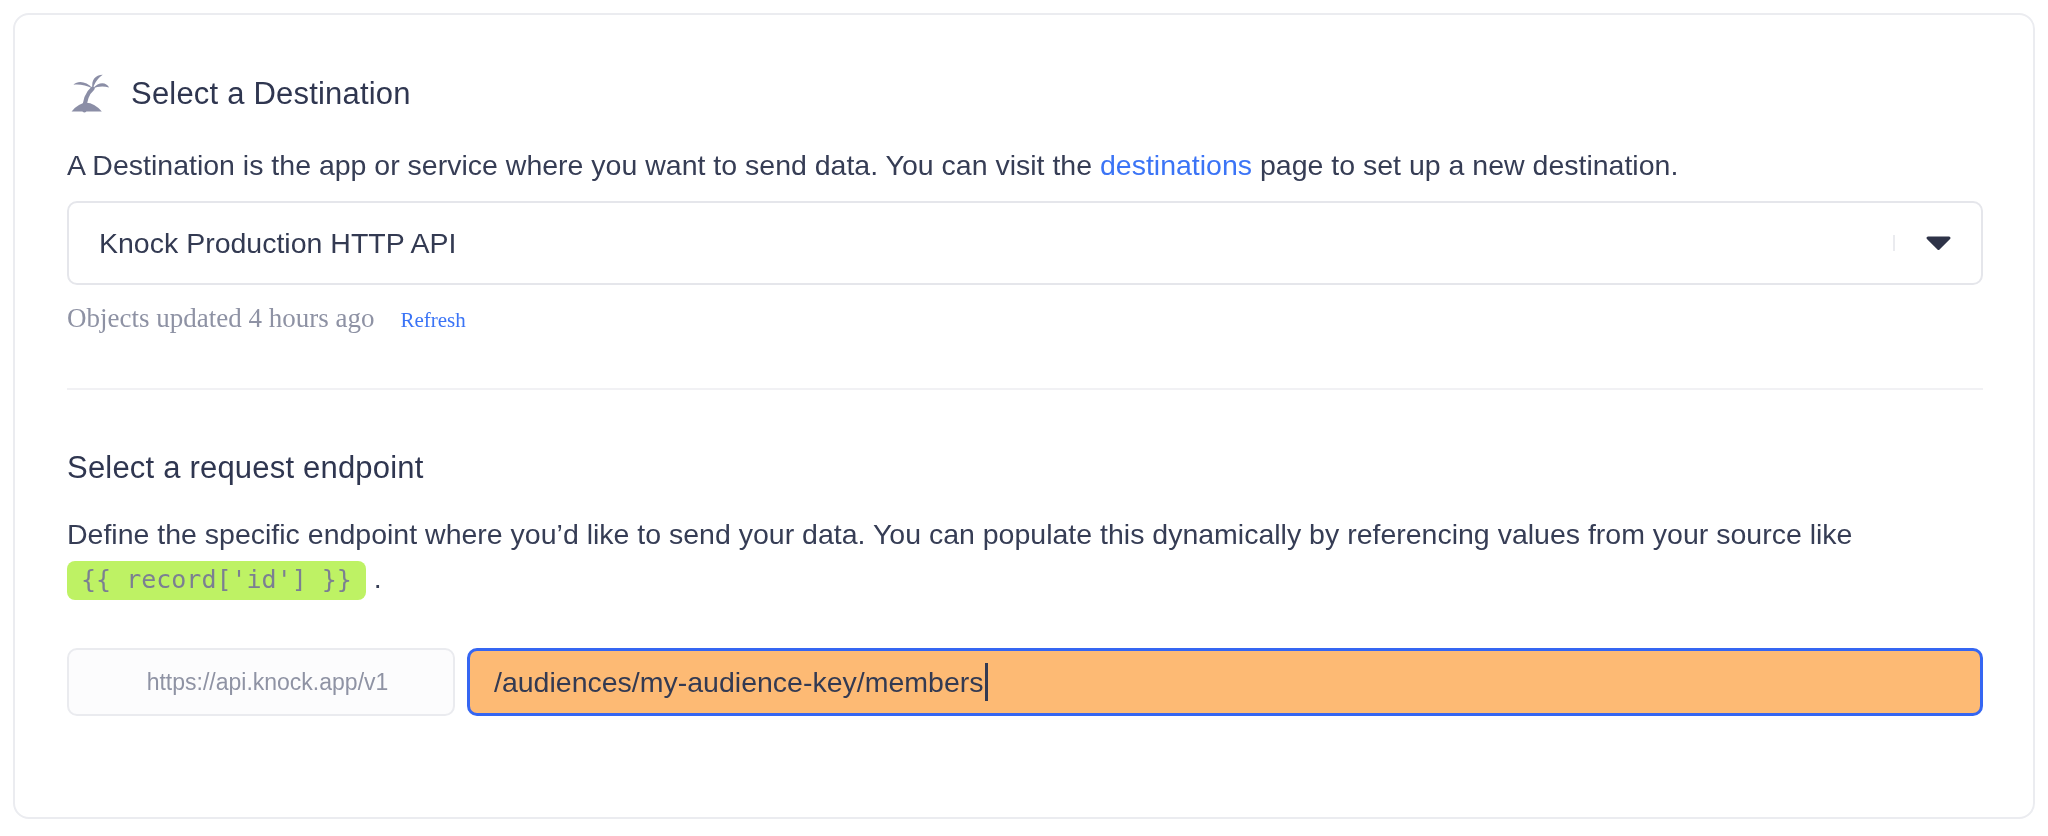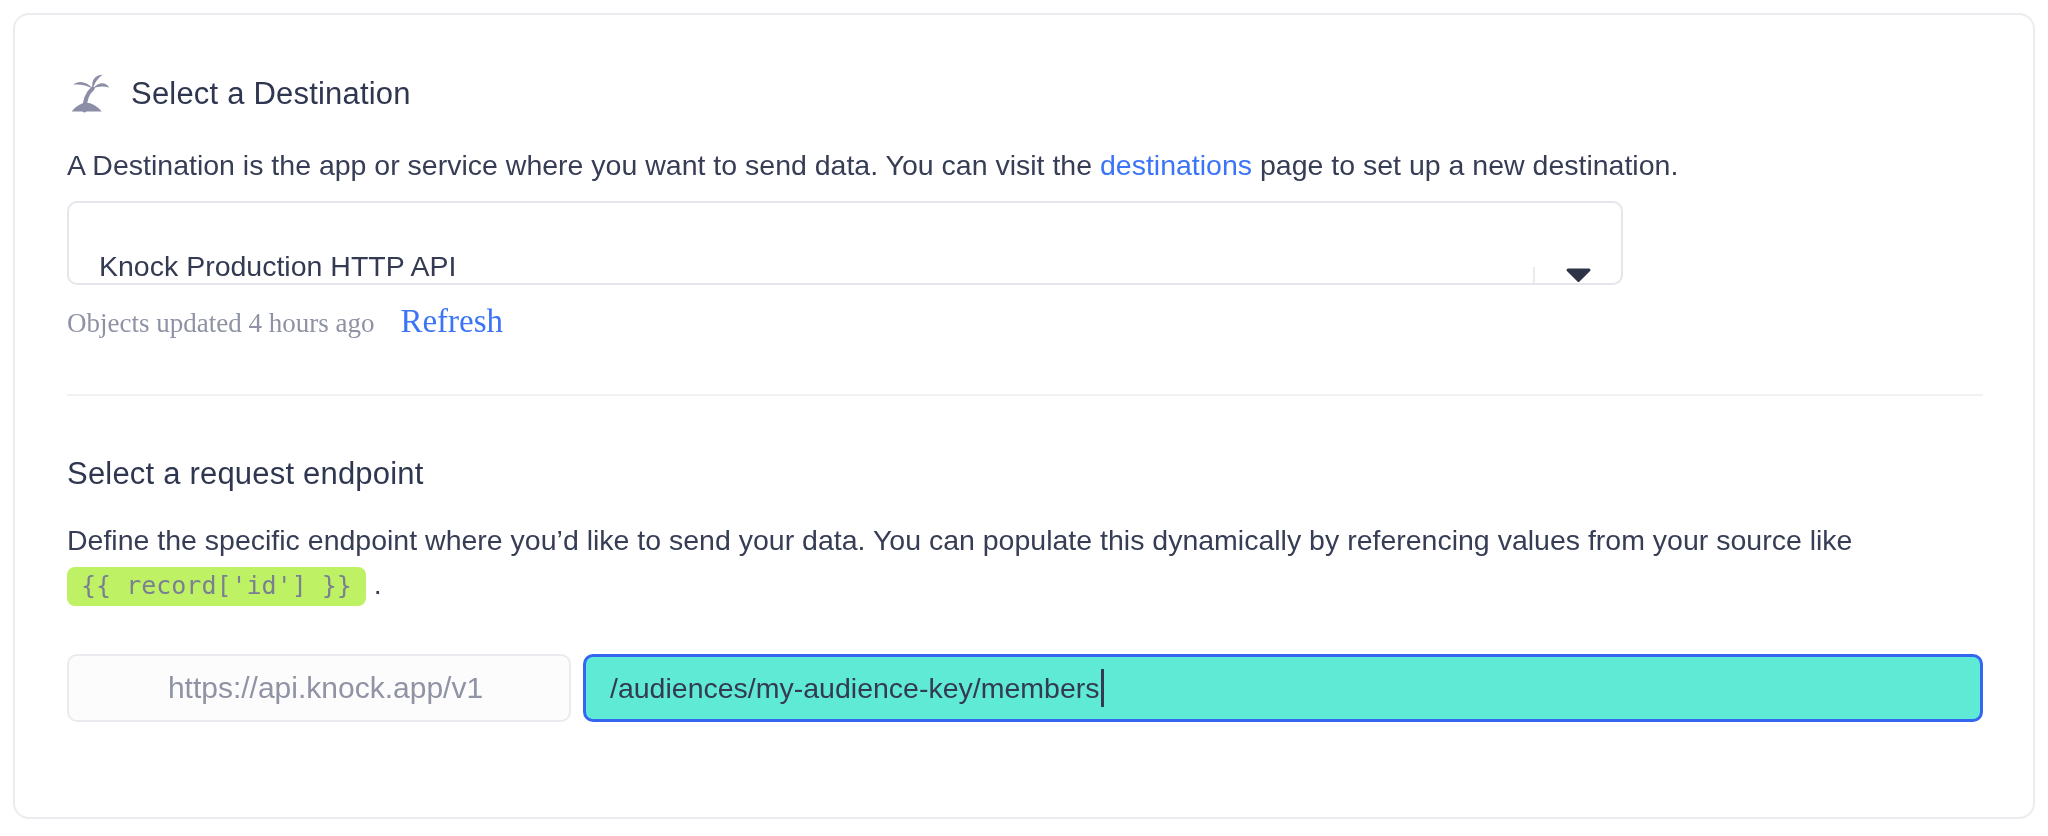--- a/index.html
+++ b/index.html
@@ -46,26 +46,26 @@
   }
   .field-label {
     margin-top: 50px;
     font-size: 24px;
     font-weight: bold;
     color: #989cae;
   }
   .select {
     margin-top: 14px;
     height: 84px;
-    width: 1556px;
+    width: 1916px;
     border: 2px solid #e5e6eb;
     border-radius: 10px;
     background: #ffffff;
     display: flex;
-    align-items: flex-end;
+    align-items: center;
     cursor: pointer;
   }
   .select-value {
     flex: 1;
     display: flex;
     align-items: center;
     padding-left: 30px;
     font-size: 28.5px;
     color: #333a52;
   }
@@ -78,21 +78,21 @@
   }
   .select-arrow svg { width: 27px; height: 16px; }
   .status-row {
     margin-top: 18px;
     display: flex;
     align-items: baseline;
     font-size: 27px;
     font-family: Liberation Serif, serif;
   }
   .status-text { color: #8e92a4; }
-  .refresh-link { margin-left: 26px; font-size: 33px; }
+  .refresh-link { margin-left: 26px; font-size: 21px; }
   .divider {
     margin-top: 54px;
     border: none;
     border-top: 2px solid #f1f1f4;
     width: 1916px;
   }
   .section-heading { margin-top: 60px; }
   .desc2 { margin-top: 26px; }
   .code-chip {
     font-family: "DejaVu Sans Mono", monospace;
@@ -104,36 +104,36 @@
     white-space: nowrap;
   }
   .endpoint-row {
     margin-top: 46px;
     display: flex;
     gap: 12px;
     height: 68px;
     width: 1916px;
   }
   .base-url {
-    width: 504px;
+    width: 388px;
     background: #fcfcfd;
     border: 2px solid #eaebef;
     border-radius: 10px;
     display: flex;
     align-items: center;
     justify-content: center;
-    font-size: 30px;
+    font-size: 23px;
     color: #8f93a4;
     padding-left: 13px;
   }
   .path-input {
     flex: 1;
     border: 3px solid #3566f2;
     border-radius: 10px;
-    background: #5eead4;
+    background: #fdba74;
     display: flex;
     align-items: center;
     padding-left: 24px;
     font-size: 28.5px;
     color: #333a52;
     cursor: text;
   }
   .text-cursor {
     width: 3px;
     height: 38px;

